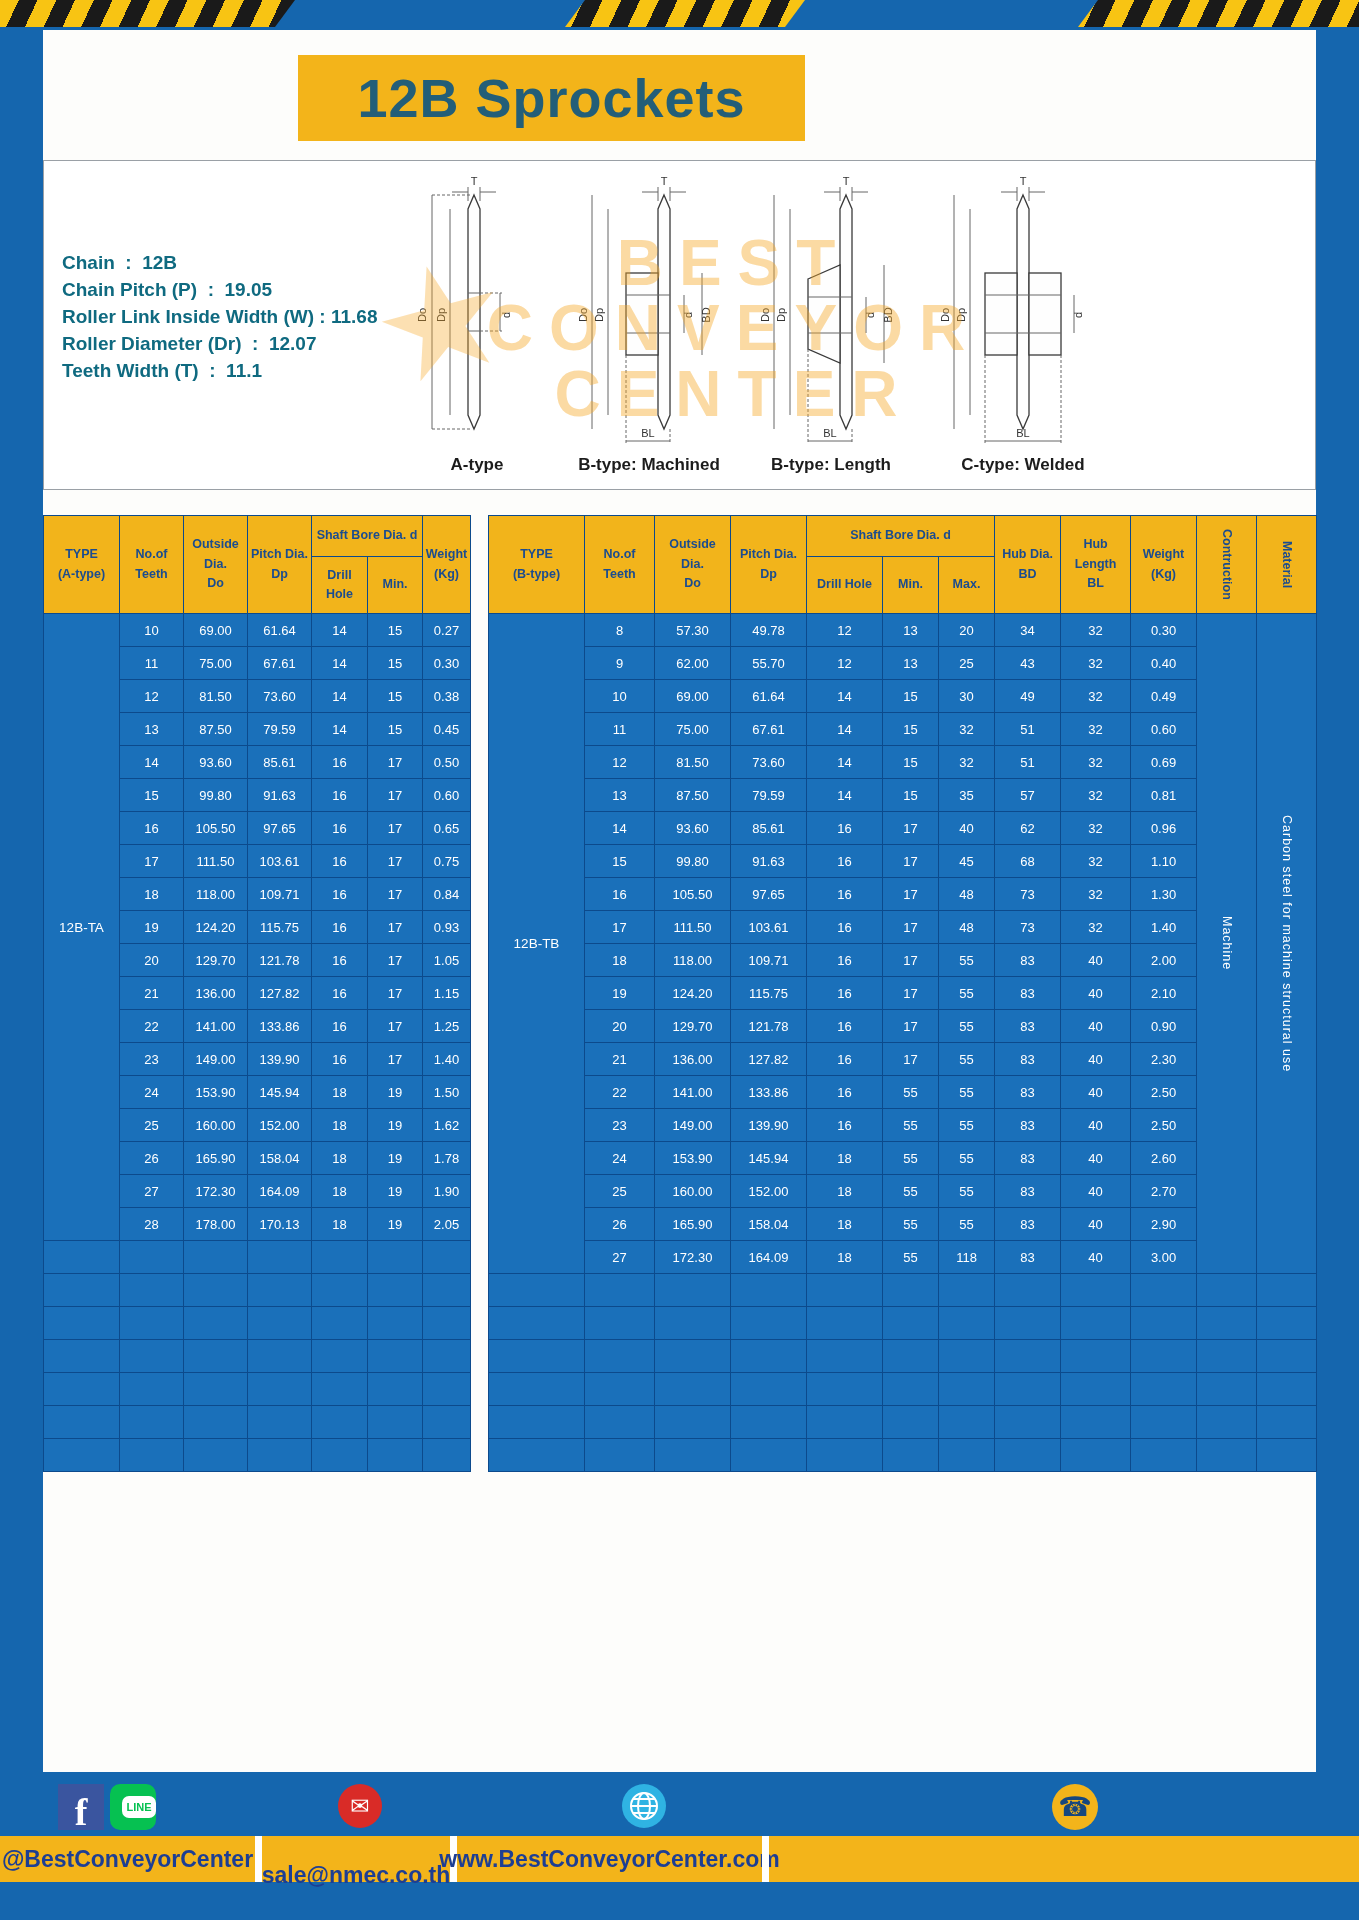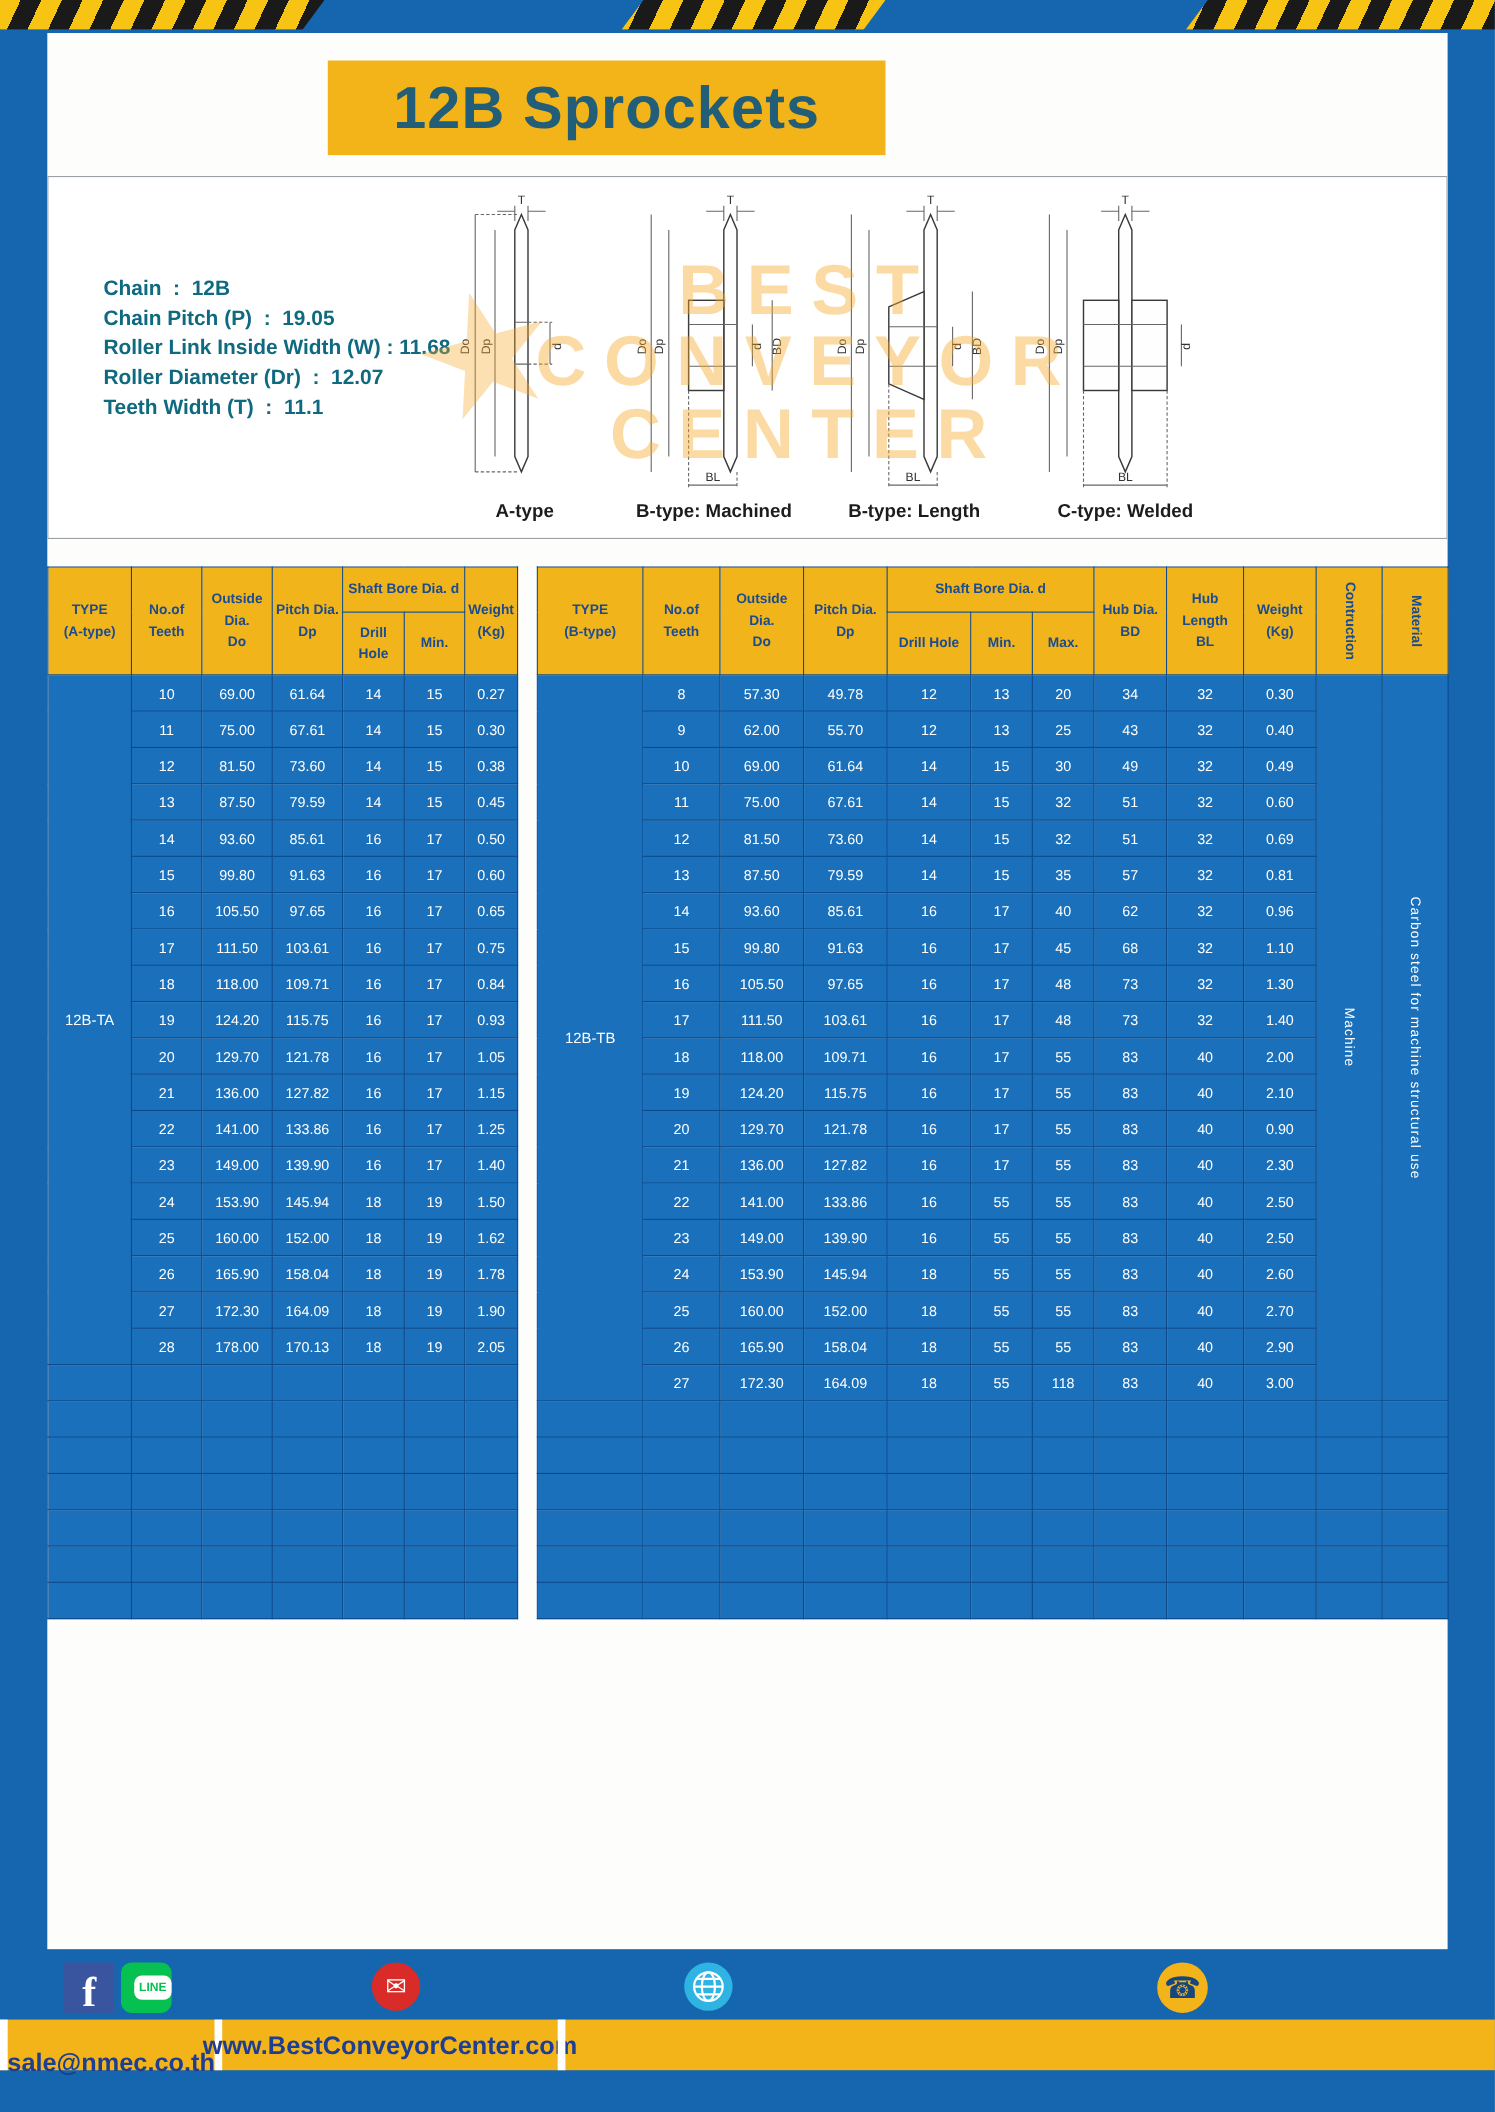--- a/index.html
+++ b/index.html
@@ -16,21 +16,21 @@
   .stripe.right{left:1078px;width:281px;clip-path:polygon(20px 0,100% 0,100% 100%,0 100%);}
   
   .page{position:absolute;left:43px;top:30px;width:1273px;height:1742px;background:#fdfdfb;}
   
   .title-banner{position:absolute;left:255px;top:25px;width:507px;height:86px;background:#f3b41a;
     display:flex;align-items:center;justify-content:center;}
   .title-banner h1{margin:0;font-size:54px;font-weight:bold;color:#235e78;letter-spacing:1px;}
   
   .info-box{position:absolute;left:0;top:130px;width:1271px;height:328px;background:#ffffff;
     border:1px solid #9aa0a6;}
-  .specs{position:absolute;left:18px;top:88px;margin-left:32px;}
+  .specs{position:absolute;left:18px;top:88px;}
   .spec-line{font-size:19px;font-weight:bold;color:#0f6a80;line-height:27px;white-space:pre;}
   .figs{position:absolute;left:358px;top:14px;display:flex;gap:12px;}
   .fig{display:flex;flex-direction:column;align-items:center;}
   .fig-caption{font-size:17px;font-weight:600;color:#1c1c1c;margin-top:2px;}
   .dimline{stroke:#666;stroke-width:1;fill:none;}
   .part{fill:#fefefe;stroke:#3a3a3a;stroke-width:1.3;}
   .svgtxt{fill:#333;font-size:11px;font-family:"Liberation Sans",sans-serif;}
   .watermark{position:absolute;left:380px;top:70px;width:620px;text-align:center;
     font-size:64px;font-weight:bold;letter-spacing:16px;line-height:1.02;
     color:rgba(246,166,35,0.42);white-space:pre-line;pointer-events:none;z-index:3;}
@@ -835,18 +835,19 @@
       <line x1="6" y1="10" x2="28" y2="10" stroke="#ffffff" stroke-width="2"></line>
       <line x1="6" y1="24" x2="28" y2="24" stroke="#ffffff" stroke-width="2"></line>
     </svg>
   </div>
   <div class="icon-abs phone-icon">
     <span>☎</span>
   </div>
 </div>
 
 <div class="footer-bar">
+  <div class="footer-seg seg1">@BestConveyorCenter</div>
   <div class="footer-sep"></div>
   <div class="footer-seg seg2">sale@nmec.co.th</div>
   <div class="footer-sep"></div>
   <div class="footer-seg seg3">www.BestConveyorCenter.com</div>
   <div class="footer-sep"></div>
 </div>
 
 </body></html>

